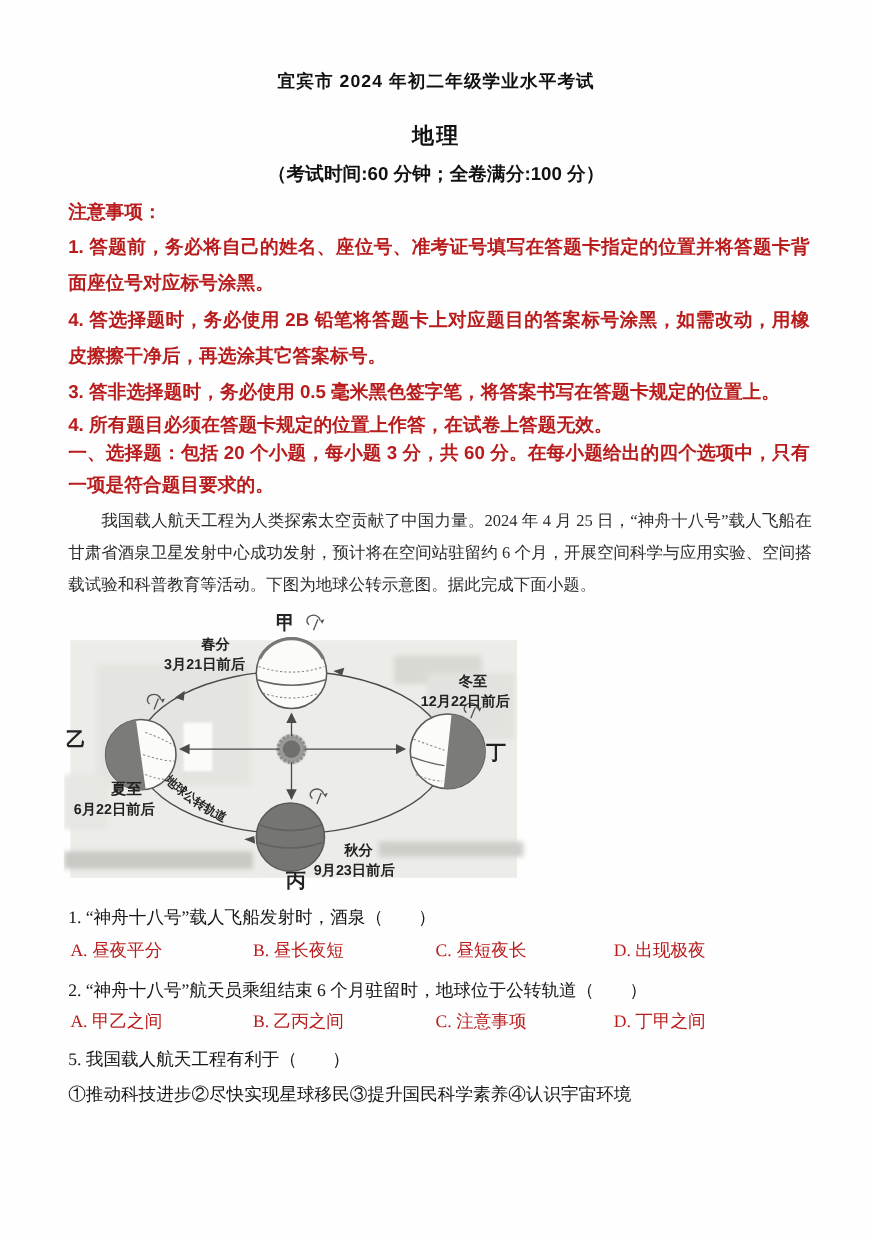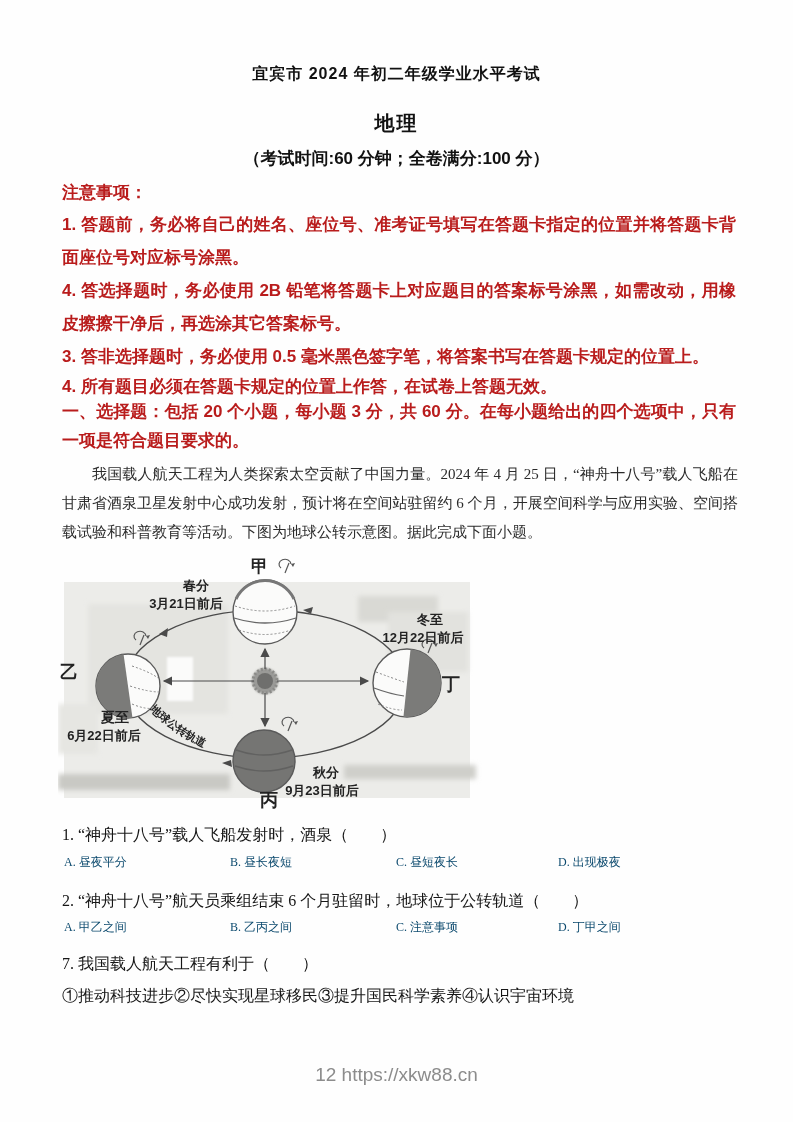--- a/index.html
+++ b/index.html
@@ -20,21 +20,21 @@
   .lh33{line-height:33px;}
   .lh29{line-height:29px;}
 
   
   .passage{position:absolute;left:62px;width:676px;top:460px;
            font-family:"Liberation Serif","DejaVu Serif",serif;font-weight:400;
            font-size:15px;line-height:29px;color:#2b2b2b;text-align:justify;text-indent:2em;}
 
   
   .q{position:absolute;left:62px;width:676px;font-size:16px;line-height:30px;color:#161616;}
-  .opt-row{position:absolute;left:62px;width:676px;height:24px;font-size:12px;color:#0c4a6e;text-decoration:underline;}
+  .opt-row{position:absolute;left:62px;width:676px;height:24px;font-size:16px;color:#b91c1c;text-decoration:underline;}
   .opt-row span{position:absolute;top:0;white-space:nowrap;}
   .opt-a{left:2px;} .opt-b{left:168px;text-align:center;} .opt-c{left:334px;} .opt-d{left:496px;}
 
   .footer{position:absolute;left:0;top:1064px;width:793px;text-align:center;
           font-family:"Liberation Sans","DejaVu Sans",sans-serif;
           font-size:19px;color:#8c8c8c;}
 
   .diagram{position:absolute;left:58px;top:554px;width:424px;height:266px;}
   svg text{font-family:"Liberation Sans","DejaVu Sans",sans-serif;}
   .dg-label{font-weight:700;fill:#222;}
@@ -170,17 +170,16 @@
   </div>
 
   <div class="q" style="top:886px;">2. “神舟十八号”航天员乘组结束 6 个月驻留时，地球位于公转轨道（　　）</div>
   <div class="opt-row" style="top:919px;">
     <span class="opt-a">A. 甲乙之间</span>
     <span class="opt-b">B. 乙丙之间</span>
     <span class="opt-c">C. 注意事项</span>
     <span class="opt-d">D. 丁甲之间</span>
   </div>
 
-  <div class="q" style="top:949px;">7. 我国载人航天工程有利于（　　）</div>
+  <div class="q" style="top:949px;">5. 我国载人航天工程有利于（　　）</div>
   <div class="q" style="top:981px;">①推动科技进步②尽快实现星球移民③提升国民科学素养④认识宇宙环境</div>
 
-  <div class="footer">12 https://xkw88.cn</div>
 </div>
 
 </body></html>

